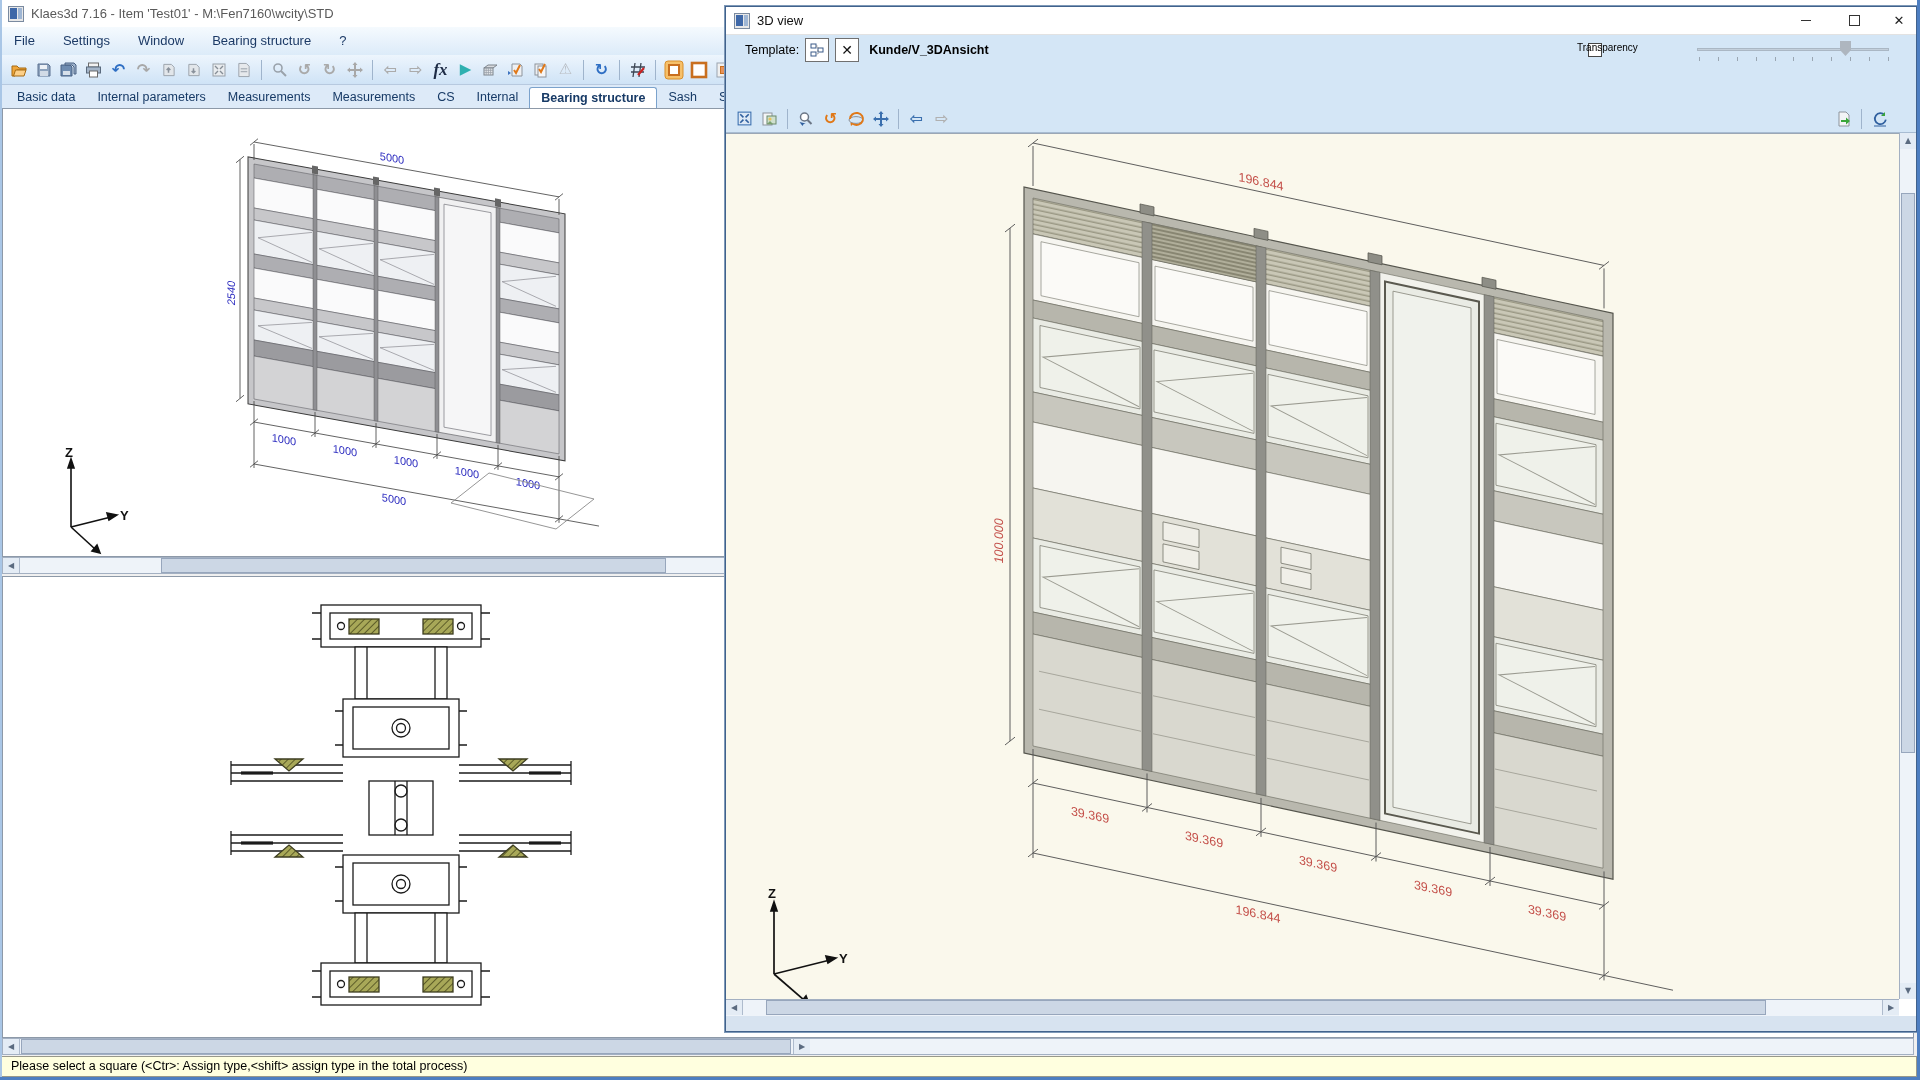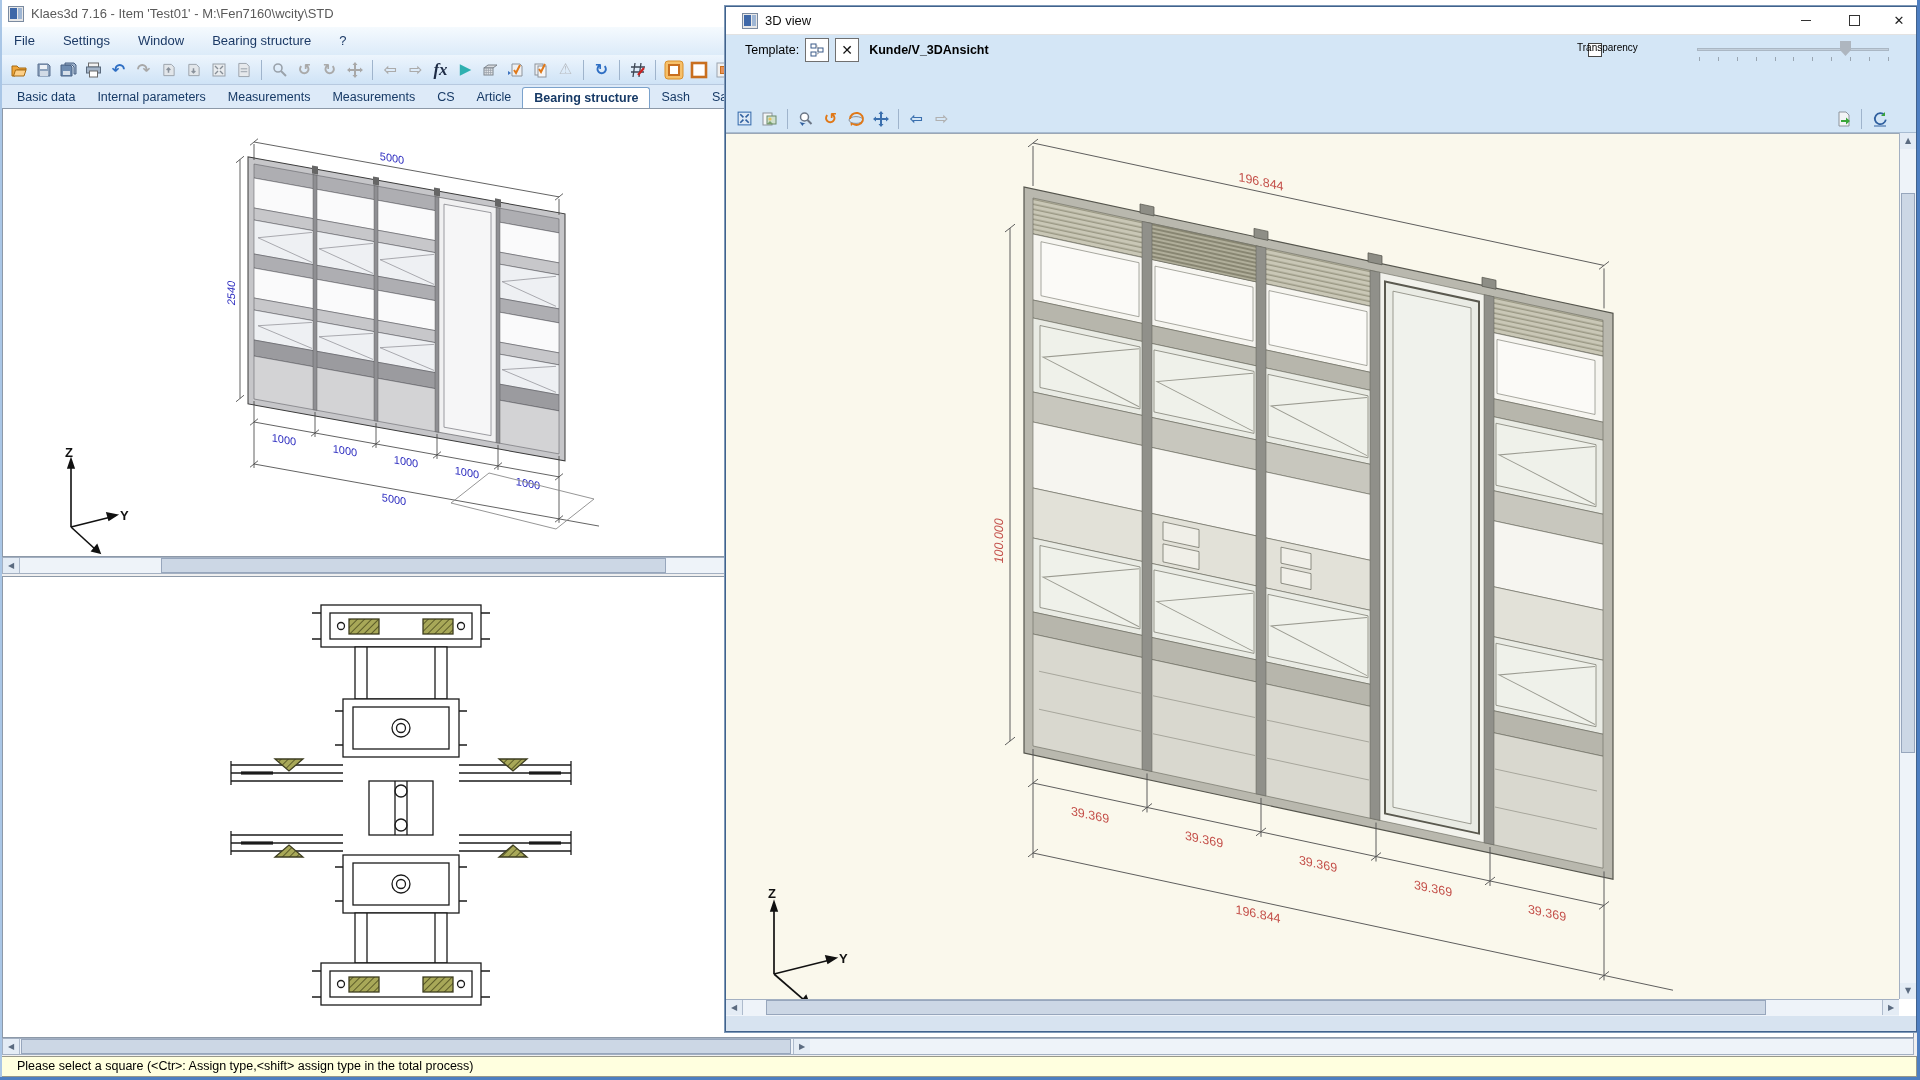--- a/index.html
+++ b/index.html
@@ -41,30 +41,30 @@
   .hscroll { position:absolute; height:17px; background:#eef3f9; border:1px solid #a3b0c2; }
   .hs-top    { left:2px; top:557px; width:1912px; }
   .hs-bottom { left:2px; top:1038px; width:1912px; }
   .sarrow { position:absolute; top:0; width:17px; height:15px; background:#e4ecf5; border-right:1px solid #aebbcd;
             color:#5b6b80; font-size:8px; line-height:15px; text-align:center; font-family:"DejaVu Sans",sans-serif; }
   .sarrow.right { border-left:1px solid #aebbcd; border-right:none; }
   .sthumb { position:absolute; top:0; height:15px; background:#ccd7e5; border:1px solid #97a6bc; }
 
   .statusbar { position:absolute; left:0; top:1056px; width:1917px; height:21px;
                background:#ffffdf; border:1px solid #98988a; font-size:12.5px; color:#000;
-               line-height:19px; padding-left:16px; }
+               line-height:19px; padding-left:10px; }
   .edge-right  { position:absolute; left:1917px; top:0; width:3px; height:1080px; background:#4d7ec1; }
   .edge-bottom { position:absolute; left:0; top:1077px; width:1920px; height:3px; background:#4d7ec1; }
   .edge-left   { position:absolute; left:0; top:0; width:2px; height:1080px; background:#a9c6e6; }
 
   
   .v3d { position:absolute; left:725px; top:6px; width:1192px; height:1026px;
          background:#ffffff; border:1px solid #41628c; box-shadow:0 0 0 1px #7e99b8; }
   .v3d-title { position:relative; height:28px; background:#ffffff; display:flex; align-items:center;
-               padding-left:16px; border-bottom:1px solid #e2e2e2; }
+               padding-left:8px; border-bottom:1px solid #e2e2e2; }
   .v3d-title .t { font-size:13px; color:#111; }
   .winbtn { position:absolute; top:0; width:34px; height:27px; display:flex; align-items:center; justify-content:center; }
   .wb-min::before { content:""; width:10px; height:1px; background:#333; }
   .wb-max::before { content:""; width:9px; height:9px; border:1px solid #333; }
   .wb-close { font-family:"DejaVu Sans",sans-serif; font-size:13px; color:#222; }
 
   .v3d-template { position:relative; height:30px; background:#d4e6f6; display:flex; align-items:center; padding-left:10px; }
   .v3d-spacer   { height:40px; background:#d4e6f6; }
   .lbl { font-size:12.5px; color:#000;margin-left:9px; }
   .tplbtn { width:24px; height:24px; background:#fff; border:1px solid #707070; margin-left:6px;
@@ -240,21 +240,21 @@
         </svg>
       </span>
   </div>
 
   <div class="tabbar">
     <span class="tab">Basic data</span>
     <span class="tab">Internal parameters</span>
     <span class="tab">Measurements</span>
     <span class="tab">Measurements</span>
     <span class="tab">CS</span>
-    <span class="tab">Article</span>
+    <span class="tab">Internal</span>
     <span class="tab active">Bearing structure</span>
     <span class="tab">Sash</span>
     <span class="tab">Sash</span>
     <span class="tab">Sash 2</span>
   </div>
 
   <div class="panel panel-top">
     <svg width="1200" height="447" viewBox="0 0 1200 447">
       <defs>
         <g id="colE">

